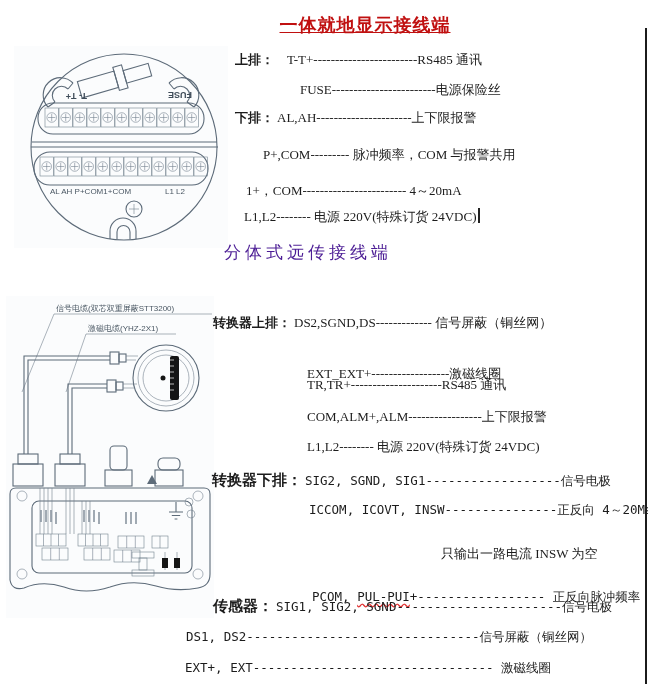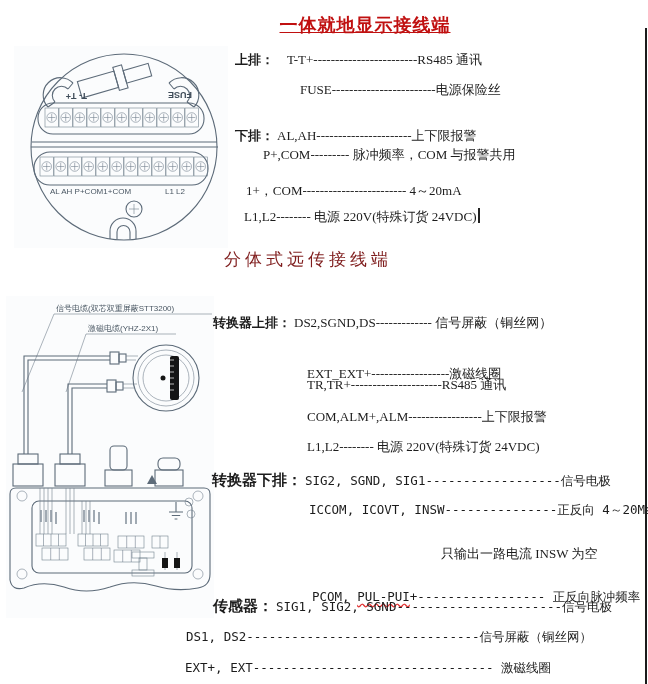--- a/index.html
+++ b/index.html
@@ -6,21 +6,21 @@
   body{
     width:648px;height:684px;position:relative;background:#ffffff;
     font-family:"Liberation Serif",serif;color:#1c1c1c;overflow:hidden;
   }
   .title{
     position:absolute;left:0;top:13px;width:730px;text-align:center;
     font-family:"Liberation Sans",sans-serif;font-weight:bold;font-size:18px;
     color:#c01010;text-decoration:underline;letter-spacing:1px;
   }
   .heading2{
-    position:absolute;left:224px;top:248px;font-size:17px;letter-spacing:4px;color:#7f1d1d;
+    position:absolute;left:224px;top:241px;font-size:17px;letter-spacing:4px;color:#4c1d95;
   }
   .row{position:absolute;font-size:13px;line-height:20px;white-space:nowrap;}
   .row b{font-family:"Liberation Sans",sans-serif;font-weight:bold;margin-right:3px;}
   .row.gap b{margin-right:13px;}
   .mono{font-family:"DejaVu Sans Mono",monospace;font-size:12.5px;}
   .mono b{font-size:15px;}
   .wavy{
     text-decoration:underline;text-decoration-style:wavy;
     text-decoration-color:#e03030;text-underline-offset:2px;
   }
@@ -114,21 +114,21 @@
 
   <g>
     <circle cx="120" cy="163" r="8" class="ln"></circle>
     <path d="M120 158 v10 M115 163 h10" class="thin"></path>
   </g>
 </svg>
 </div>
 
 <div class="row gap" style="left:235px;top:50px"><b>上排：</b><span>T-T+------------------------RS485 通讯</span></div>
 <div class="row" style="left:300px;top:80px"><span>FUSE------------------------电源保险丝</span></div>
-<div class="row" style="left:235px;top:126px"><b>下排：</b><span>AL,AH----------------------上下限报警</span></div>
+<div class="row" style="left:235px;top:108px"><b>下排：</b><span>AL,AH----------------------上下限报警</span></div>
 <div class="row" style="left:263px;top:145px"><span>P+,COM--------- 脉冲频率，COM 与报警共用</span></div>
 <div class="row" style="left:246px;top:181px"><span>1+，COM------------------------ 4～20mA</span></div>
 <div class="row" style="left:244px;top:207px"><span>L1,L2-------- 电源 220V(特殊订货 24VDC)</span><span class="caret"></span></div>
 
 <div class="heading2">分体式远传接线端</div>
 
 <div class="diagram" id="d2">
 <svg width="208" height="322" viewBox="0 0 208 322">
 
   <text x="50" y="15" class="dlab2">信号电缆(双芯双重屏蔽STT3200)</text>

